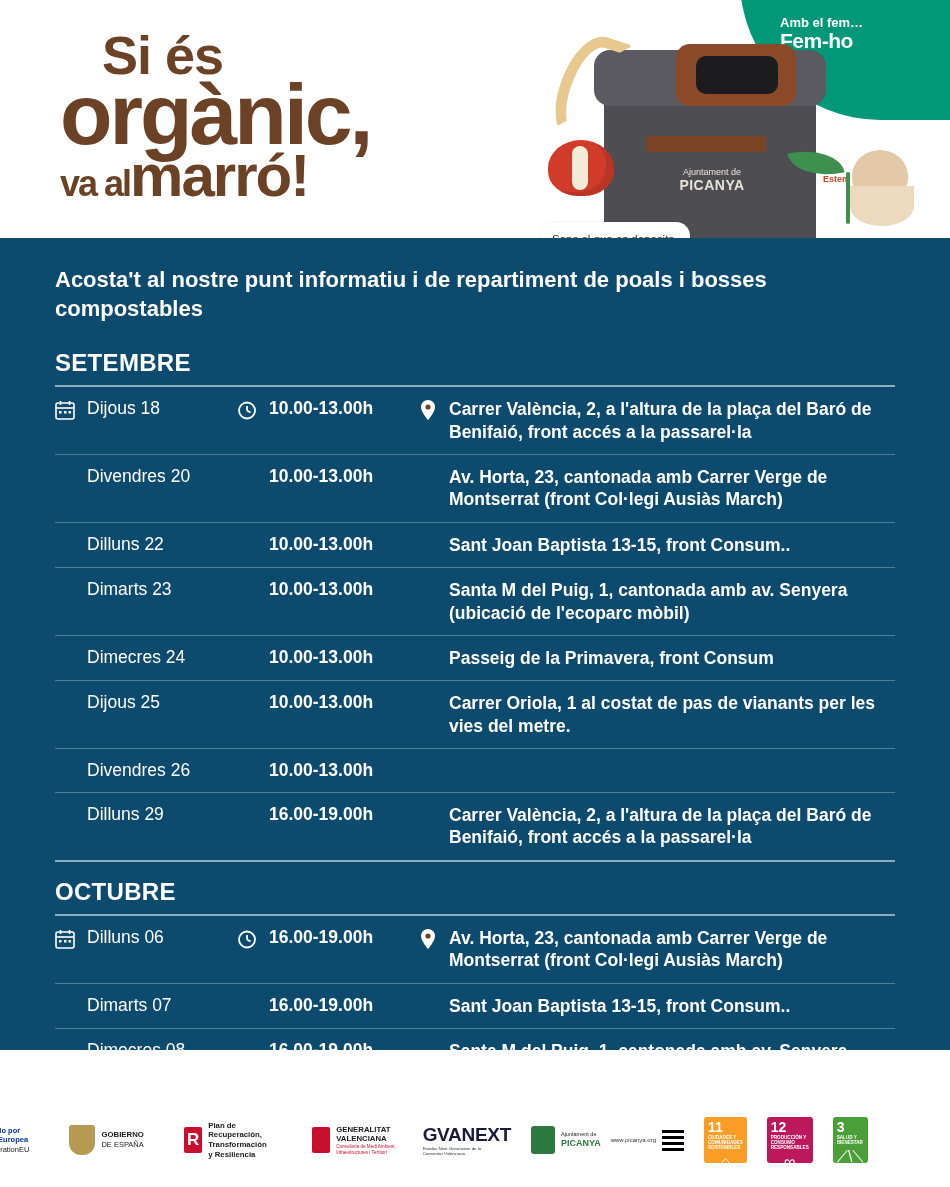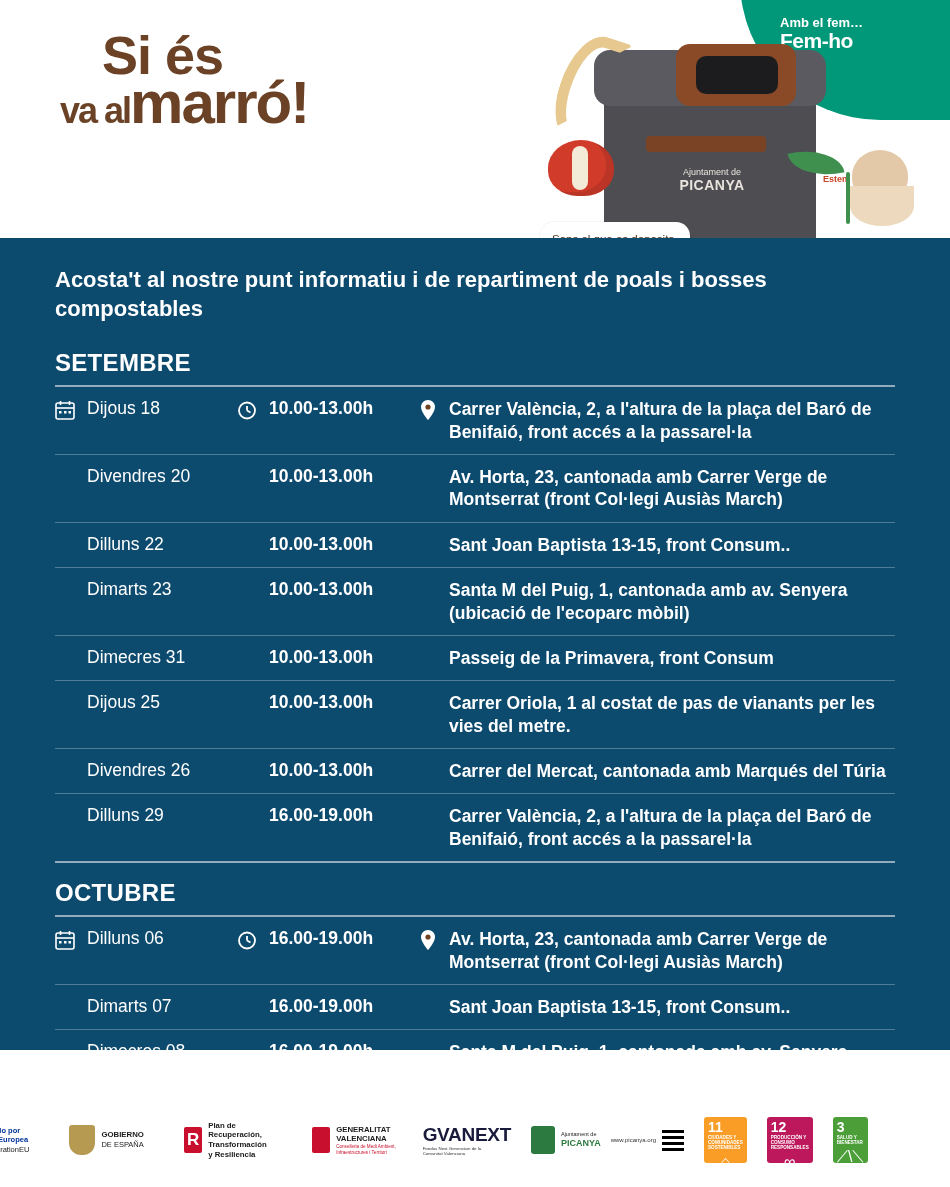--- a/index.html
+++ b/index.html
@@ -251,20 +251,21 @@
       <div class="cb-text">
         <div class="cb-l1">Amb el fem…</div>
         <div class="cb-l2">Fem-ho</div>
         <div class="cb-l3">bé!</div>
       </div>
     </div>
     <div class="cb-stamp">Estem tr✚rnant!</div>
 
     <div class="headline">
       <div class="hl1">Si és</div>
+      <div class="hl2">orgànic,</div>
       <div class="hl3">
         <span class="small">va al</span><span>marró!</span>
       </div>
     </div>
 
     <div class="peel"></div>
     <div class="apple"></div>
 
     <div class="bin-wrap">
       <div class="bin-body"></div>
@@ -350,21 +351,21 @@
       <div class="c-day">Dimarts 23</div>
       <div class="c-icon2"></div>
       <div class="c-time">10.00-13.00h</div>
       <div class="c-icon3"></div>
       <div class="c-place">Santa M del Puig, 1, cantonada amb av. Senyera (ubicació de l'ecoparc mòbil)</div>
     </div>
     <div class="rule thin"></div>
 
     <div class="row">
       <div class="c-icon"></div>
-      <div class="c-day">Dimecres 31</div>
+      <div class="c-day">Dimecres 24</div>
       <div class="c-icon2"></div>
       <div class="c-time">10.00-13.00h</div>
       <div class="c-icon3"></div>
       <div class="c-place">Passeig de la Primavera, front Consum</div>
     </div>
     <div class="rule thin"></div>
 
     <div class="row">
       <div class="c-icon"></div>
       <div class="c-day">Dijous 25</div>
@@ -374,21 +375,20 @@
       <div class="c-place">Carrer Oriola, 1 al costat de pas de vianants per les vies del metre.</div>
     </div>
     <div class="rule thin"></div>
 
     <div class="row">
       <div class="c-icon"></div>
       <div class="c-day">Divendres 26</div>
       <div class="c-icon2"></div>
       <div class="c-time">10.00-13.00h</div>
       <div class="c-icon3"></div>
-      <div class="c-place">Carrer del Mercat, cantonada amb Marqués del Túria</div>
     </div>
     <div class="rule thin"></div>
 
     <div class="row">
       <div class="c-icon"></div>
       <div class="c-day">Dilluns 29</div>
       <div class="c-icon2"></div>
       <div class="c-time">16.00-19.00h</div>
       <div class="c-icon3"></div>
       <div class="c-place">Carrer València, 2, a l'altura de la plaça del Baró de Benifaió, front accés a la passarel·la</div>

